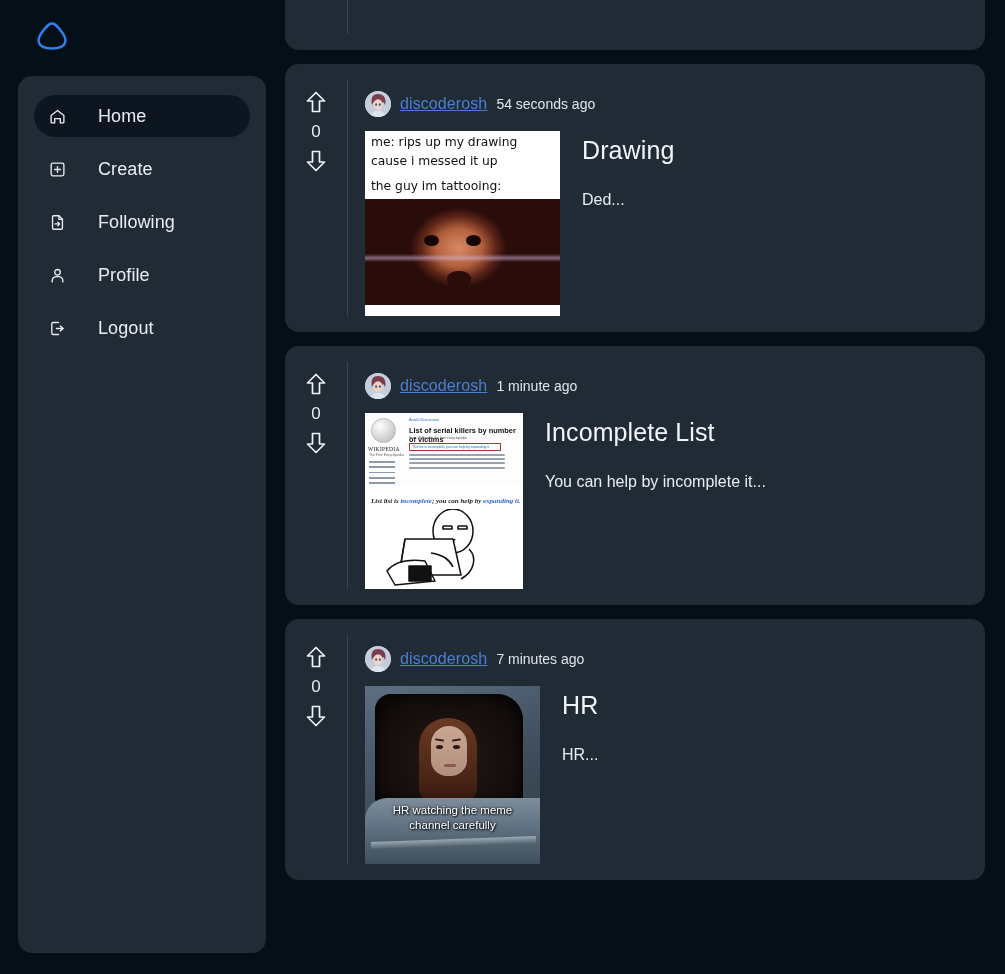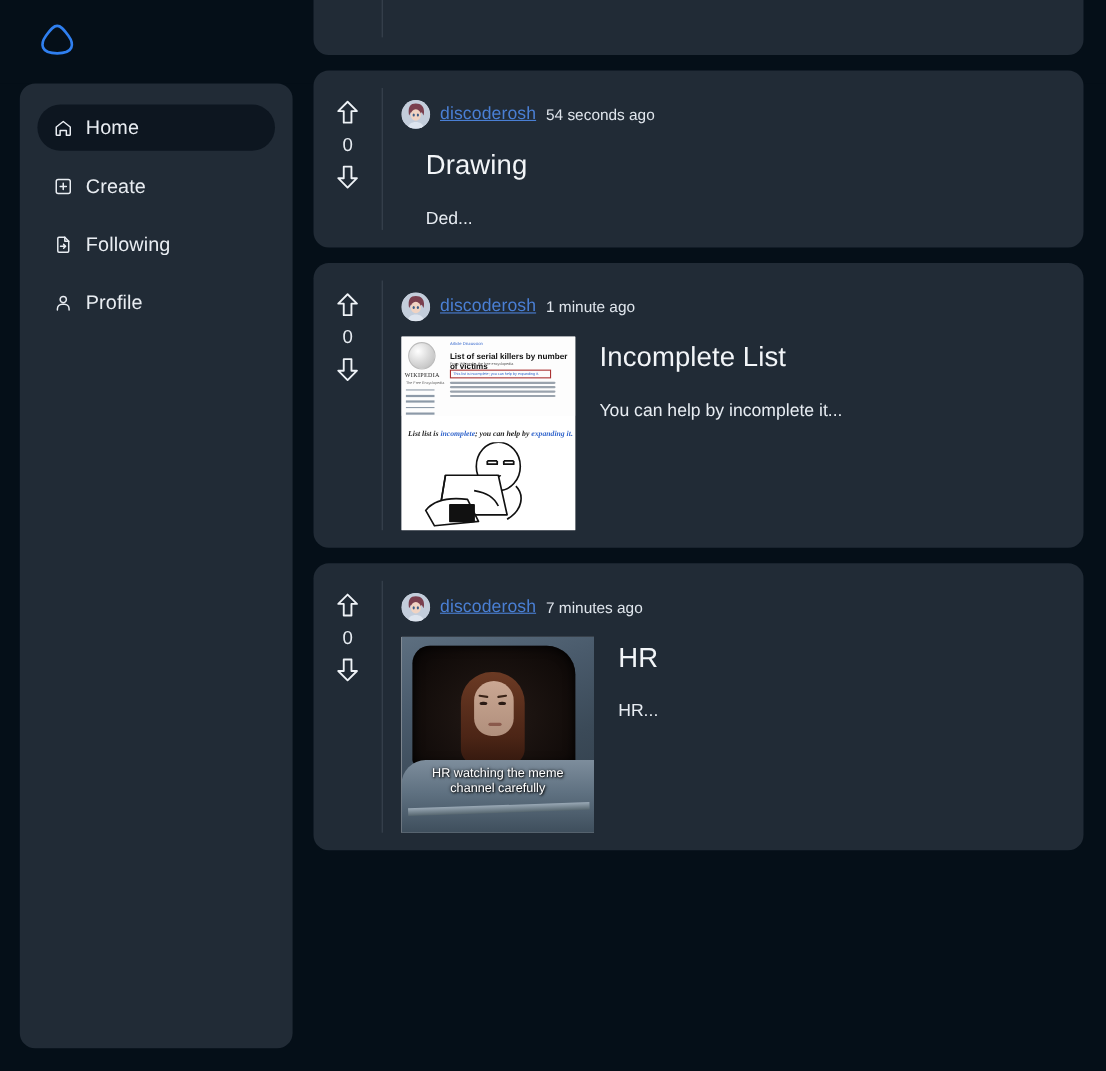--- a/index.html
+++ b/index.html
@@ -40,21 +40,21 @@
     cursor: pointer;
     user-select: none;
   }
   .nav-item.active { background: #0d1620; }
   .nav-icon {
     width: 18px; height: 18px;
     margin-right: 12px;
     display: flex; align-items: center; justify-content: center;
     flex: 0 0 auto;
   }
-  .nav-label { font-size: 18px; line-height: 1; letter-spacing: .1px; }
+  .nav-label { font-size: 18px; line-height: 1; letter-spacing: .1px; margin-left: 20px; }
 
   
   .feed {
     position: absolute; left: 285px; top: 0;
     width: 700px; height: 974px;
   }
   .card {
     background: #212b36;
     border-radius: 14px;
     margin-bottom: 14px;
@@ -288,20 +288,29 @@
   <div class="nav-item">
     <span class="nav-icon">
       <svg width="17" height="17" viewBox="0 0 24 24" fill="none" stroke="#e9edf2" stroke-width="1.9" stroke-linecap="round" stroke-linejoin="round">
         <circle cx="12" cy="7.5" r="4"></circle>
         <path d="M4.5 21v-1.5a6 6 0 0 1 6-6h3a6 6 0 0 1 6 6V21"></path>
       </svg>
     </span>
     <span class="nav-label">Profile</span>
   </div>
 
+  <div class="nav-item">
+    <span class="nav-icon">
+      <svg width="17" height="17" viewBox="0 0 24 24" fill="none" stroke="#e9edf2" stroke-width="1.9" stroke-linecap="round" stroke-linejoin="round">
+        <path d="M13.5 3.5H5.5A1.5 1.5 0 0 0 4 5v14a1.5 1.5 0 0 0 1.5 1.5h8"></path>
+        <path d="M16 8.5 20 12l-4 3.5M10.5 12H20"></path>
+      </svg>
+    </span>
+    <span class="nav-label">Logout</span>
+  </div>
 
 </nav>
 
 <main class="feed">
 
   <section class="card partial">
     <div class="votes"></div>
     <div class="card-body">
       
     </div>
@@ -332,20 +341,32 @@
             <ellipse cx="11.1" cy="13.6" rx="1" ry="1.4" fill="#3c5d86"></ellipse>
             <ellipse cx="14.9" cy="13.6" rx="1" ry="1.4" fill="#3c5d86"></ellipse>
             <path d="M5.5 26c.8-4.2 3.6-6 7.5-6s6.7 1.8 7.5 6z" fill="#dde4ee"></path>
           </svg>
         </span>
         <span class="username">discoderosh</span>
         <span class="timestamp">54 seconds ago</span>
       </div>
 
       <div class="post-main">
+        <div class="thumb">
+          <div class="meme1">
+            <div class="cap">me: rips up my drawing</div>
+            <div class="cap">cause i messed it up</div>
+            <div class="cap cap2">the guy im tattooing:</div>
+            <div class="pic">
+              <span class="eye" style="left:30%;top:34%"></span>
+              <span class="eye" style="left:52%;top:34%"></span>
+              <span class="mouth"></span>
+            </div>
+          </div>
+        </div>
         <div class="post-text">
           <div class="post-title">Drawing</div>
           <div class="post-excerpt">Ded...</div>
         </div>
       </div>
     </div>
   </section>
 
   <section class="card">
     <div class="votes">

